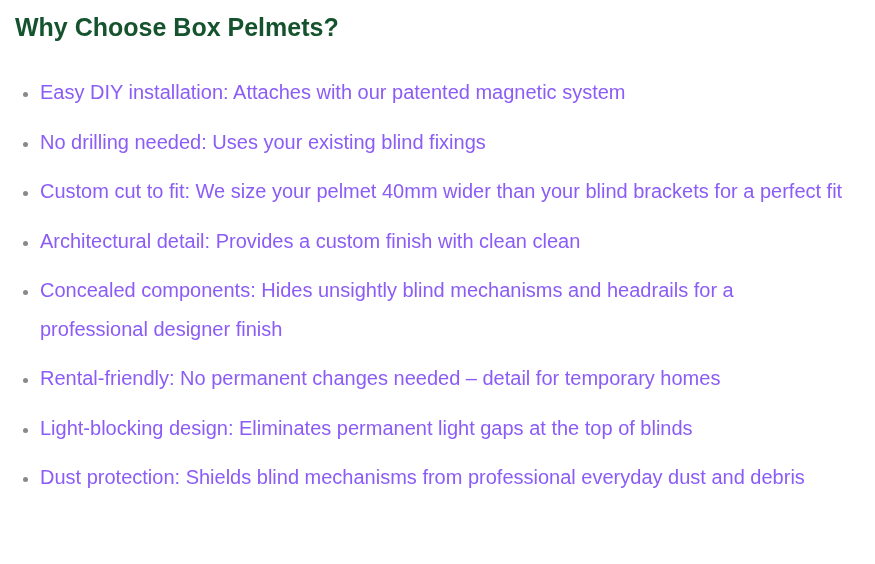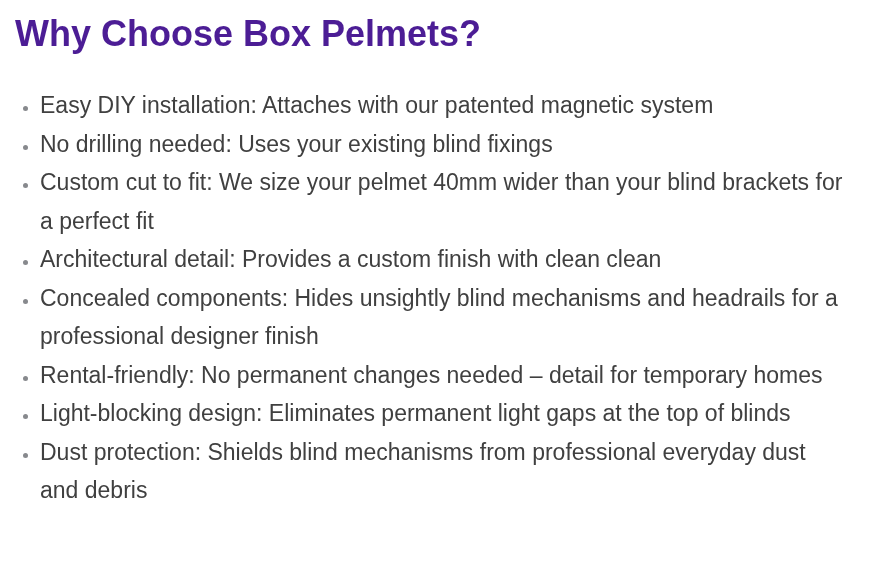--- a/index.html
+++ b/index.html
@@ -11,36 +11,37 @@
   .page {
     width: 875px;
     height: 564px;
     background: #ffffff;
     box-sizing: border-box;
     padding: 12px 30px 0 15px;
     overflow: hidden;
   }
   h2.section-heading {
     margin: 0 0 31px 0;
-    font-size: 36px;
+    font-size: 25px;
     line-height: 1.2;
     font-weight: 700;
-    color: #4c1d95;
+    color: #14532d;
     letter-spacing: 0;
   }
   ul.benefits-list {
     margin: 0;
     padding: 0 0 0 24px;
     list-style: disc outside;
   }
   ul.benefits-list li {
-    font-size: 23px;
+    font-size: 20px;
     line-height: 38.5px;
-    color: #404040;
+    color: #8b5cf6;
     padding-left: 1px;
+    margin-top: 11px;
   }
   ul.benefits-list li::marker {
     color: #87898d;
     font-size: 15px;
   }
 </style>
 </head>
 <body>
 
 <div class="page">

